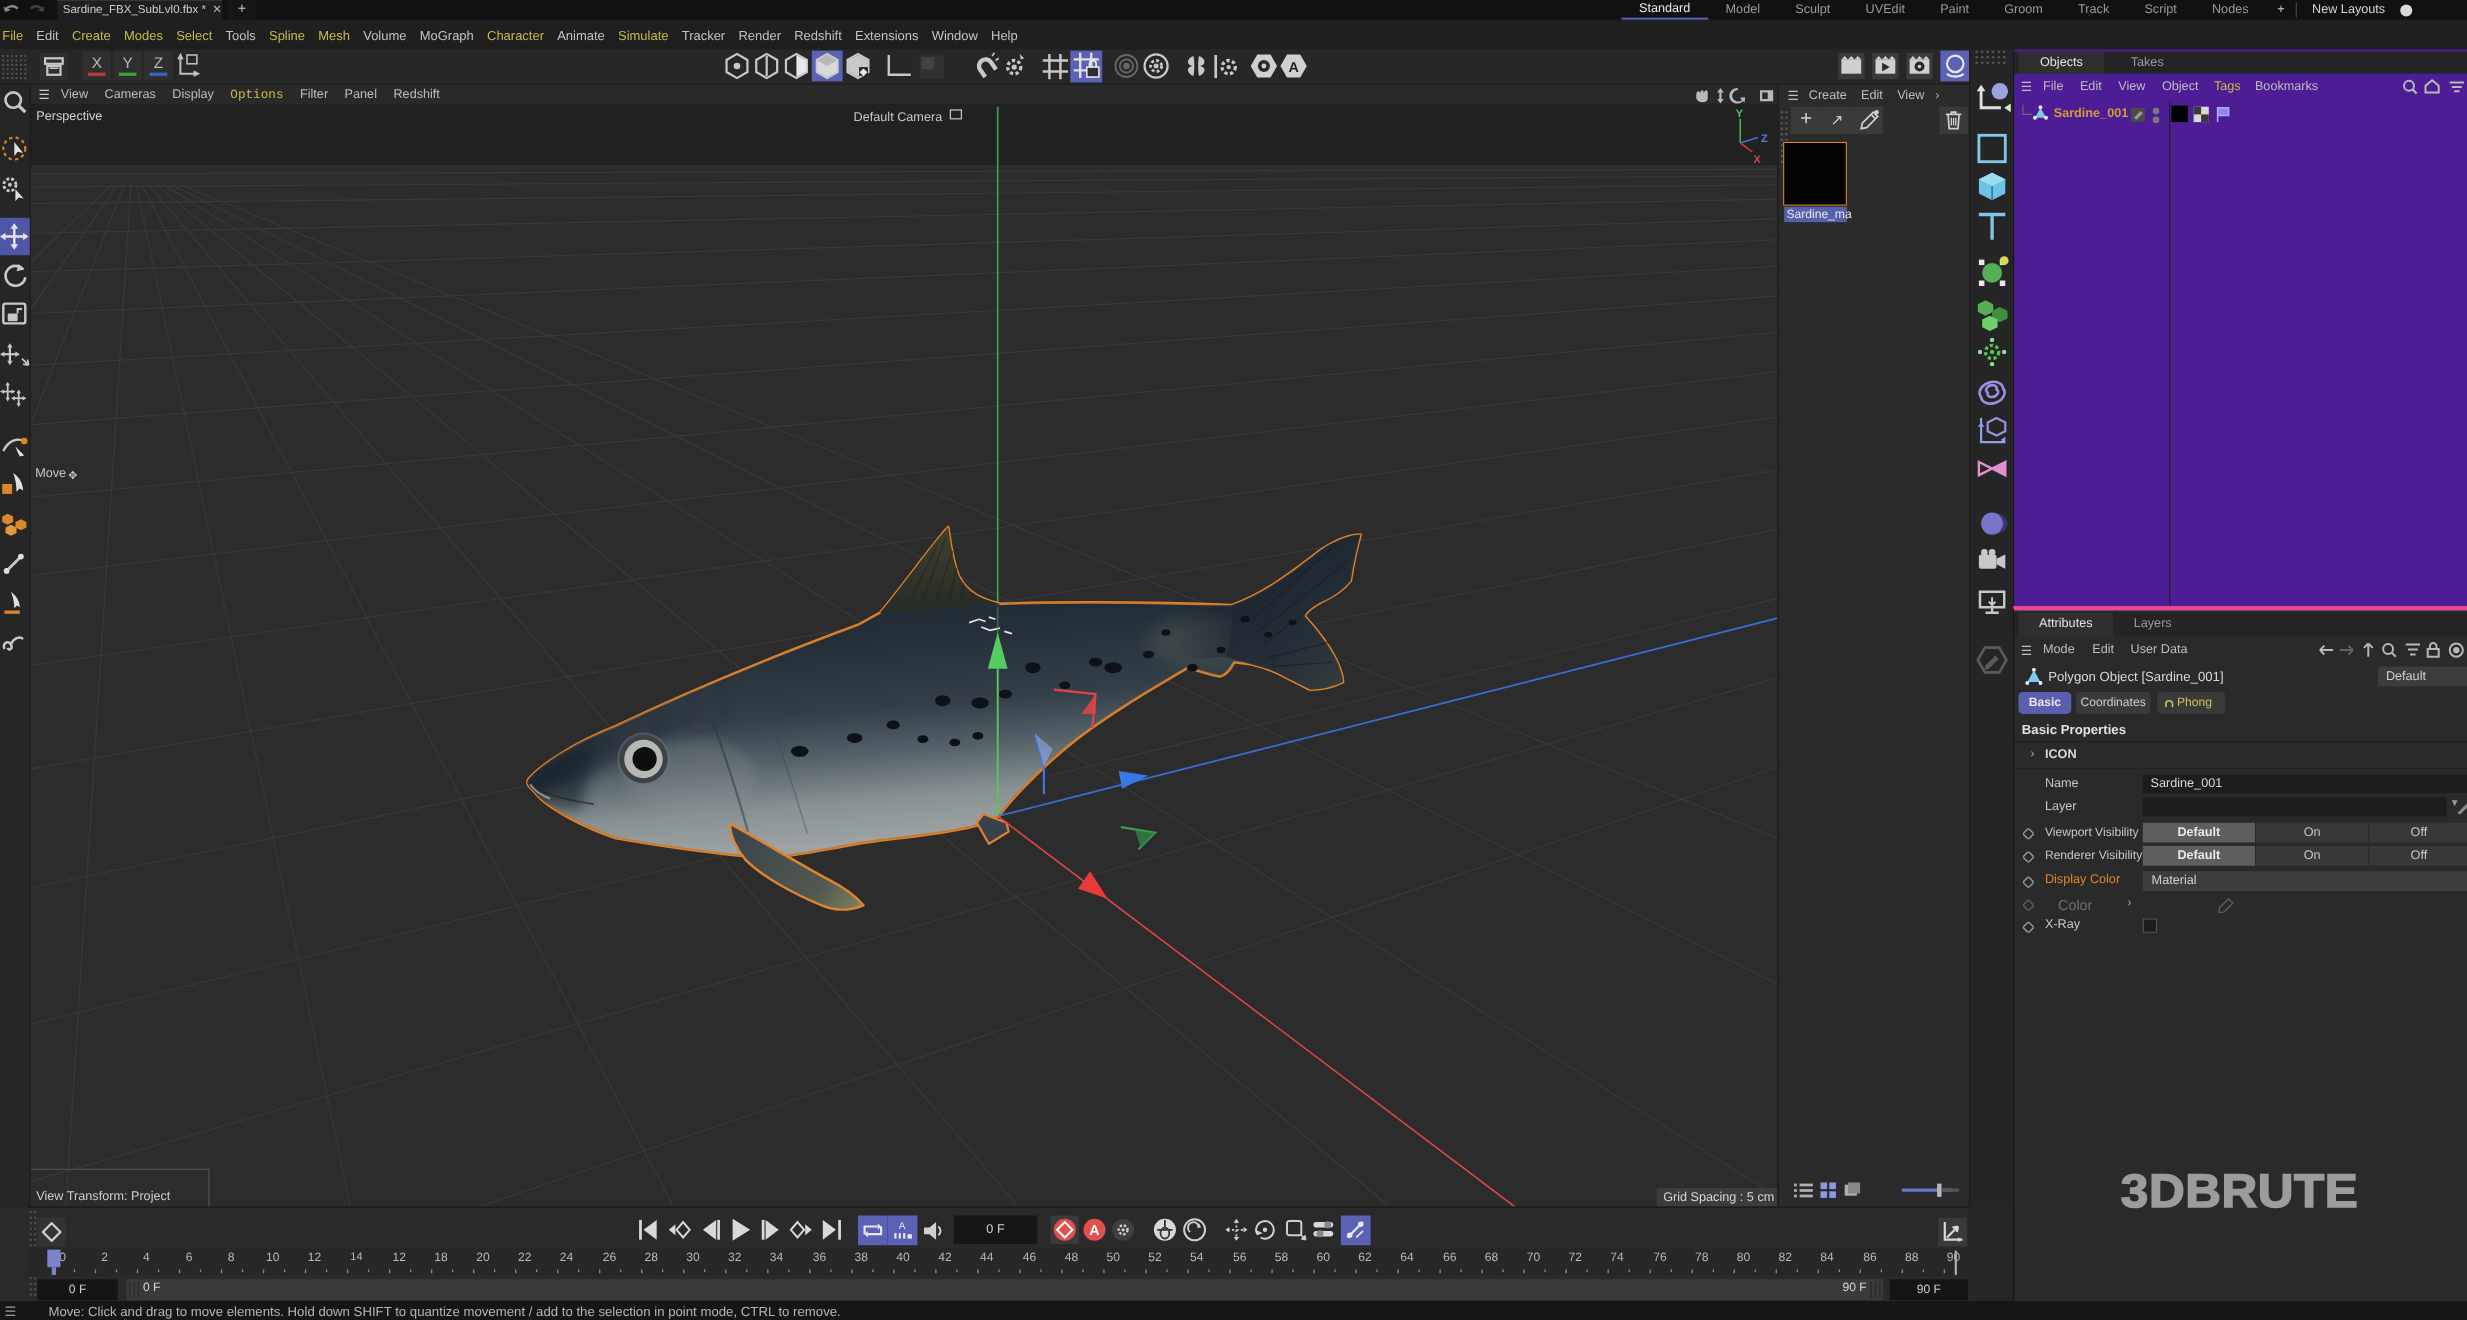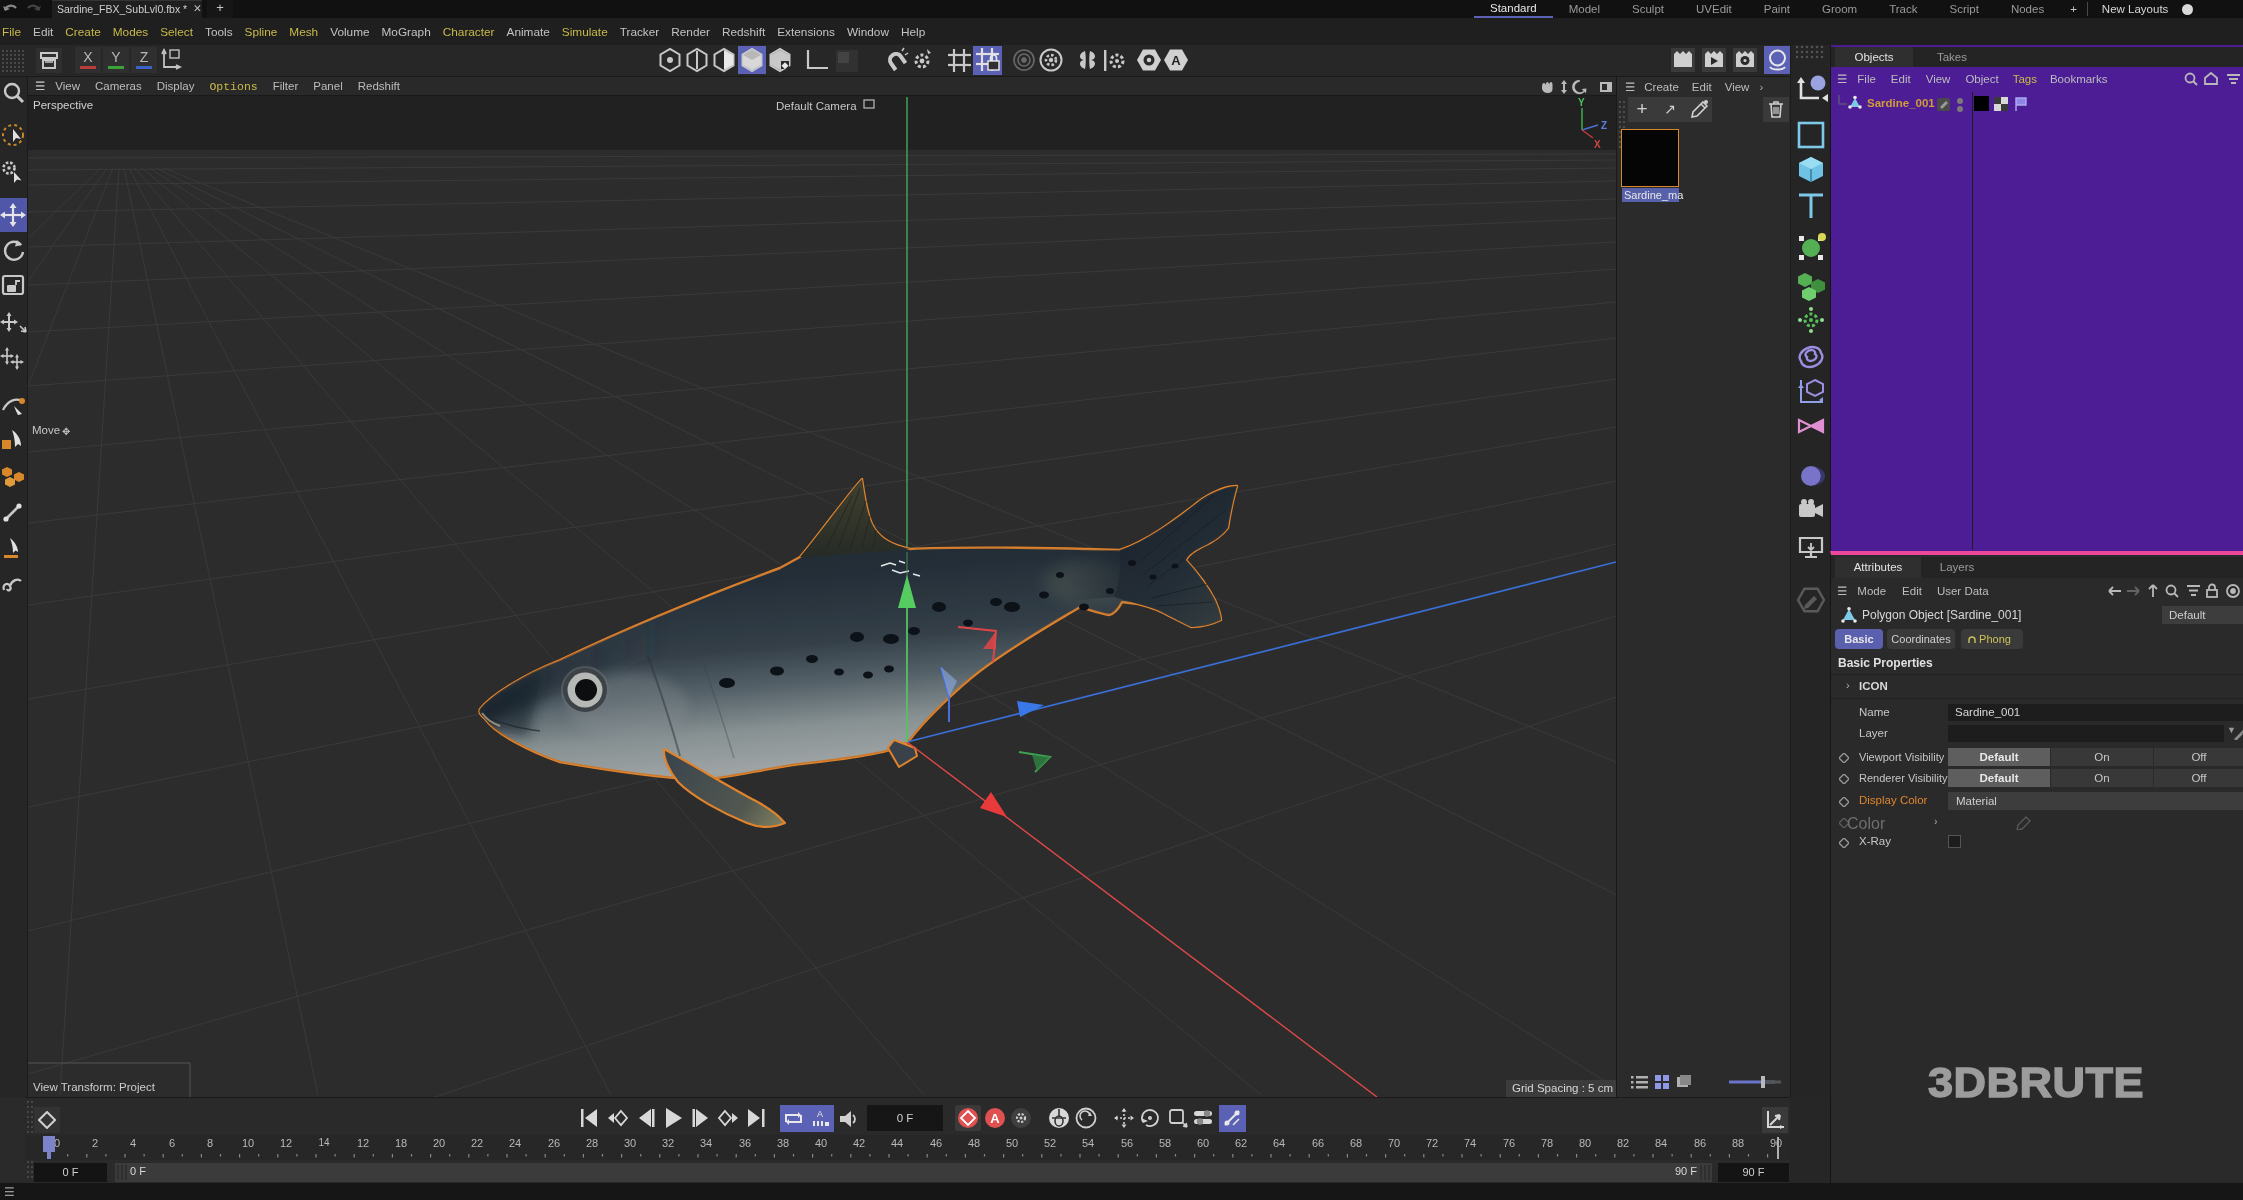--- a/index.html
+++ b/index.html
@@ -878,21 +878,21 @@
   <div class="abs" style="left:220px;top:214px;width:102px;height:18px;background:#383838;color:#c6c6c6;font-size:11.5px;text-align:center;line-height:18px;">On</div>
   <div class="abs" style="left:323px;top:214px;width:90px;height:18px;background:#383838;color:#c6c6c6;font-size:11.5px;text-align:center;line-height:18px;">Off</div>
   <svg class="abs" style="left:8px;top:242px;" width="10" height="10">
       <path d="M 5,0 L 10,5 L 5,10 L 0,5 Z" fill="none" stroke="#9a9a9a" stroke-width="1.3"></path>
     </svg>
   <div class="abs" style="left:28px;top:239px;color:#e0862d;font-size:11.5px;">Display Color</div>
   <div class="abs" style="left:117px;top:237px;width:296px;height:18px;background:#3d3d3d;color:#cfcfcf;font-size:11.5px;line-height:18px;padding-left:8px;">Material</div>
   <svg class="abs" style="left:8px;top:263px;" width="10" height="10" opacity="0.45">
       <path d="M 5,0 L 10,5 L 5,10 L 0,5 Z" fill="none" stroke="#9a9a9a" stroke-width="1.3"></path>
     </svg>
-  <div class="abs" style="left:16px;top:260px;color:#6f6f6f;font-size:16px;">Color</div>
+  <div class="abs" style="left:40px;top:260px;color:#6f6f6f;font-size:13px;">Color</div>
   <span class="abs" style="left:103px;top:260px;color:#8a8a8a;font-size:11px;font-weight:bold;">›</span>
   <svg class="abs" style="left:185px;top:261px;" width="16" height="14" opacity="0.4">
       <path d="M 10,1 l 4,4 l -8,8 l -5,1 l 1,-5 z" stroke="#9a9a9a" fill="none" stroke-width="1.4"></path>
     </svg>
   <svg class="abs" style="left:8px;top:283px;" width="10" height="10">
       <path d="M 5,0 L 10,5 L 5,10 L 0,5 Z" fill="none" stroke="#9a9a9a" stroke-width="1.3"></path>
     </svg>
   <div class="abs" style="left:28px;top:280px;color:#c6c6c6;font-size:11.5px;">X-Ray</div>
   <div class="abs" style="left:117px;top:280px;width:13px;height:13px;background:#1d1d1d;border:1px solid #555;"></div>
 </div>
@@ -1209,15 +1209,16 @@
           <line x1="7" y1="2" x2="7" y2="17"></line>
           <line x1="11" y1="2" x2="11" y2="17"></line>
         </g>
       </svg>
   </div>
   <div class="abs" style="left:1718px;top:66px;width:71px;height:19px;background:#141414;color:#cfcfcf;font-size:11px;text-align:center;line-height:19px;">90 F</div>
 </div>
 
 <div class="abs" id="statusbar" style="left:0;top:1183px;width:2243px;height:17px;background:#161616;color:#b5b5b5;font-size:12px;line-height:16px;">
   <span style="position:absolute;left:4px;top:1px;color:#9a9a9a;">☰</span>
+  <span style="position:absolute;left:44px;top:1px;">Move: Click and drag to move elements. Hold down SHIFT to quantize movement / add to the selection in point mode, CTRL to remove.</span>
 </div>
 
 <div class="abs" style="left:1928px;top:1058px;width:265px;height:42px;color:#9c9c9c;font-size:45px;font-weight:bold;letter-spacing:0.5px;-webkit-text-stroke:1.5px #9c9c9c;transform:scaleY(0.95);transform-origin:top left;">3DBRUTE</div>
 
 </body></html>

